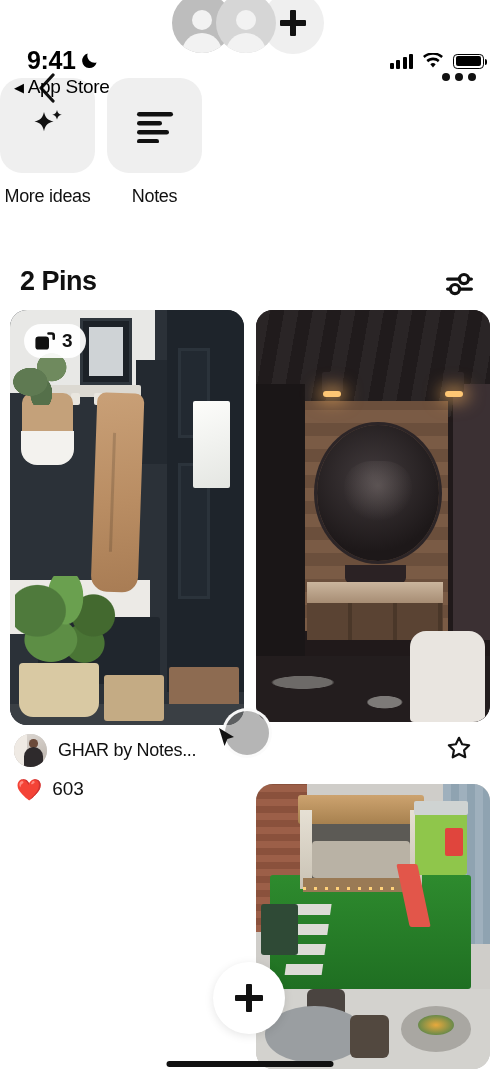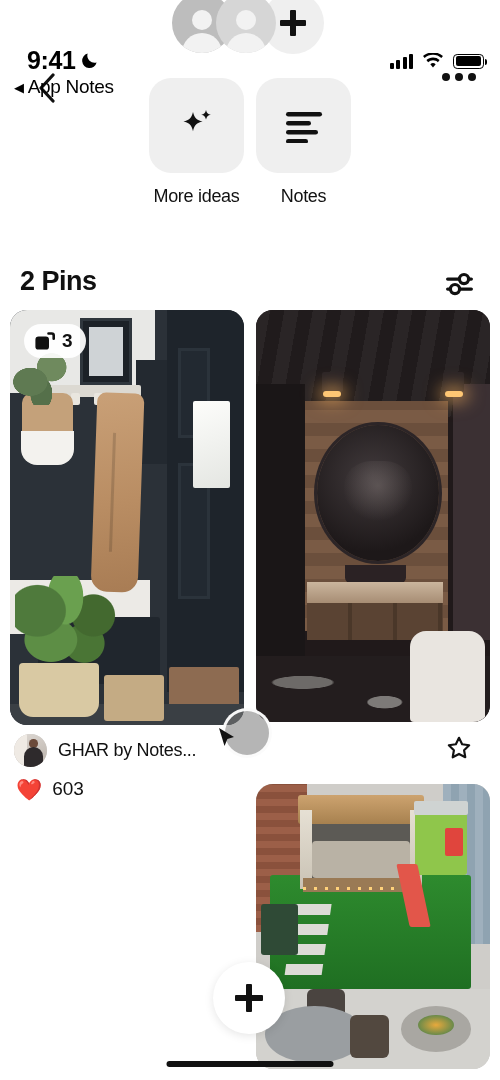--- a/index.html
+++ b/index.html
@@ -91,21 +91,21 @@
   }
   .nav-more {
     position:absolute; right:24px; top:3px;
     display:flex; align-items:center; gap:5px;
   }
   .nav-more i { display:block; width:8px; height:8px; border-radius:50%; background:#111; }
 
   
   .actions {
     position:absolute; top:78px; left:0; width:500px;
-    display:flex; justify-content:center; gap:12px; z-index:30;
+    display:flex; gap:12px; z-index:30;
   }
   .action { width:95px; display:flex; flex-direction:column; align-items:center; }
   .action .tile {
     width:95px; height:95px; border-radius:22px; background:#efefef;
     display:flex; align-items:center; justify-content:center;
   }
   .action .label {
     margin-top:13px; font-size:18px; color:#111; letter-spacing:-0.3px; white-space:nowrap;
   }
 
@@ -412,21 +412,21 @@
     <div class="sb-time">
       <span>9:41</span>
       <span class="moon">
         <svg width="19" height="19" viewBox="0 0 24 24">
             <path d="M21 14.5A9.2 9.2 0 0 1 9.6 3.2 9.3 9.3 0 1 0 21 14.5z" fill="#000"></path>
           </svg>
       </span>
     </div>
     <div class="sb-back">
       <span class="sb-tri">◀</span>
-      <span>App Notes</span>
+      <span>App Store</span>
     </div>
     <div class="sb-right">
       <span class="bars">
           <i></i>
           <i></i>
           <i></i>
           <i></i>
         </span>
       <span class="wifi">
         <svg width="22" height="16" viewBox="0 0 24 18">

